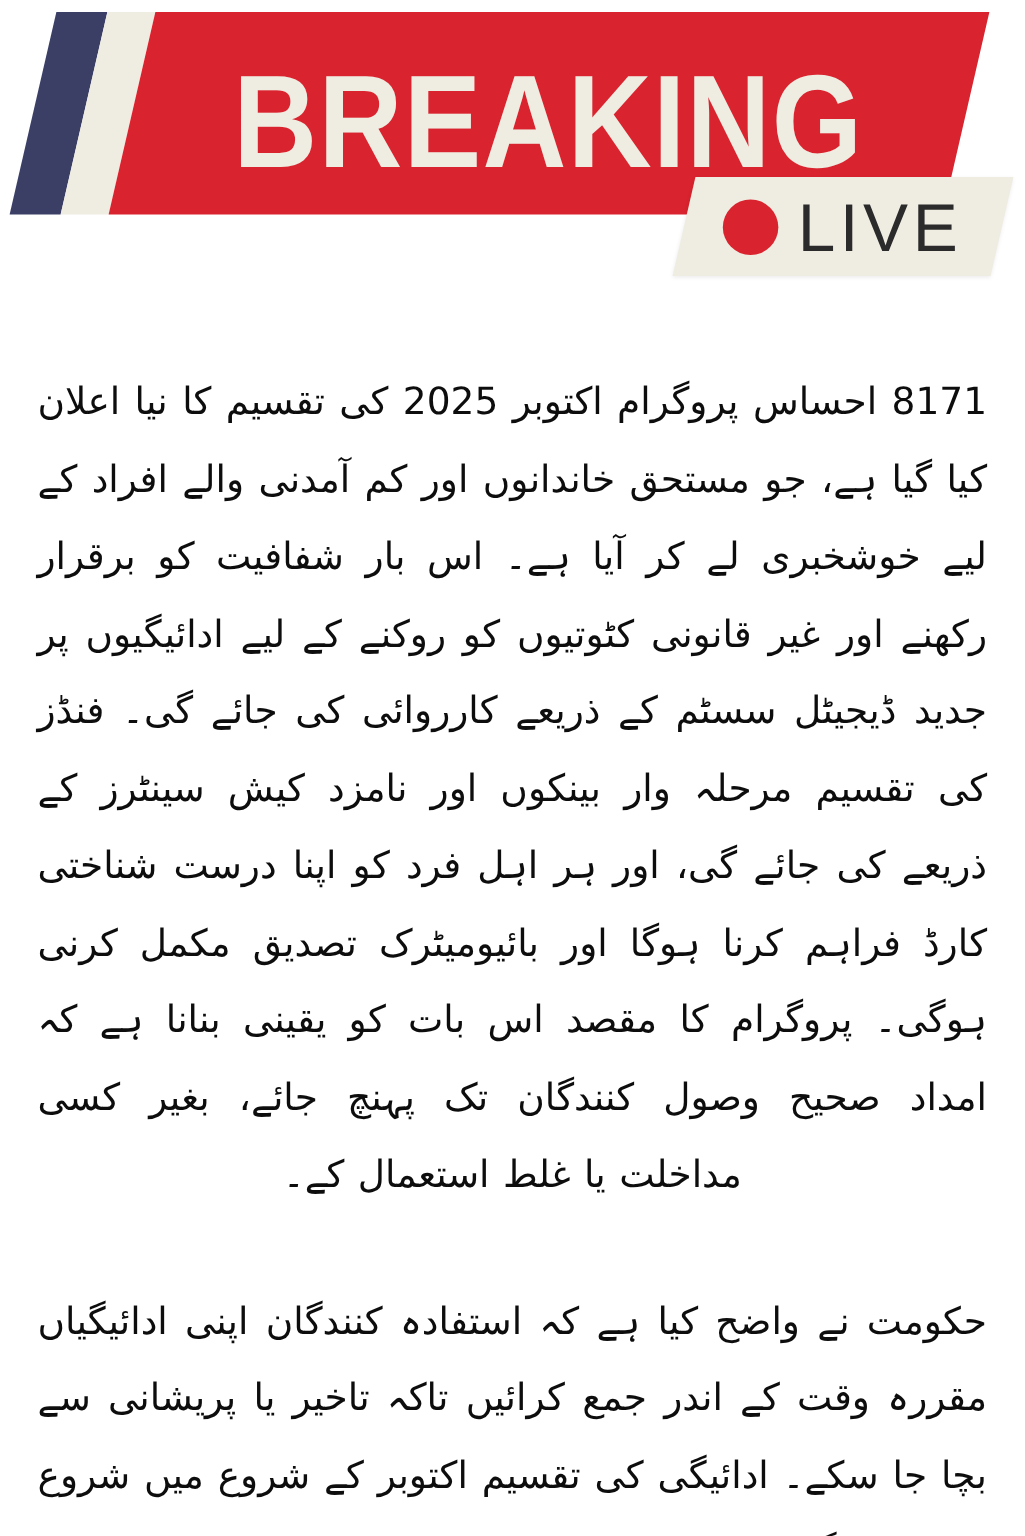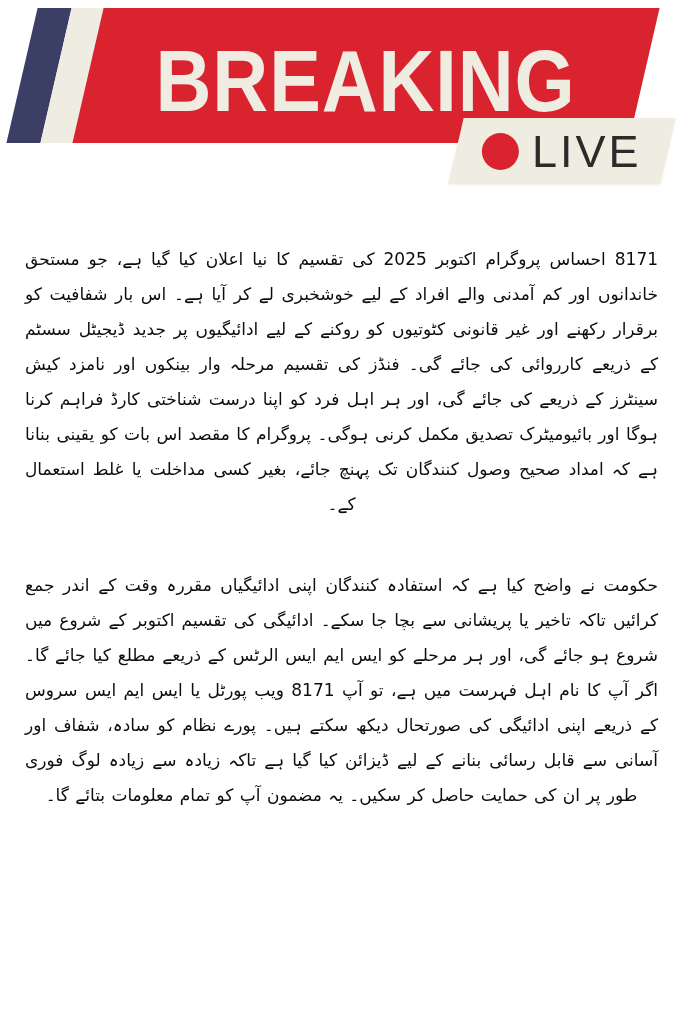--- a/index.html
+++ b/index.html
@@ -43,21 +43,21 @@
     color:var(--live-text);line-height:1;
   }
   .article{
     margin:46px 25px 0 25px;
     color:var(--text-black);
   }
   .article p{
     direction:rtl;
     text-align:justify;
     text-align-last:center;
-    font-size:17px;
+    font-size:25px;
     line-height:2.06;
     word-spacing:1px;
   }
   .article p + p{margin-top:46px;}
 </style>
 </head>
 <body>
 
 <header class="banner">
   <div class="stripe navy"></div>

